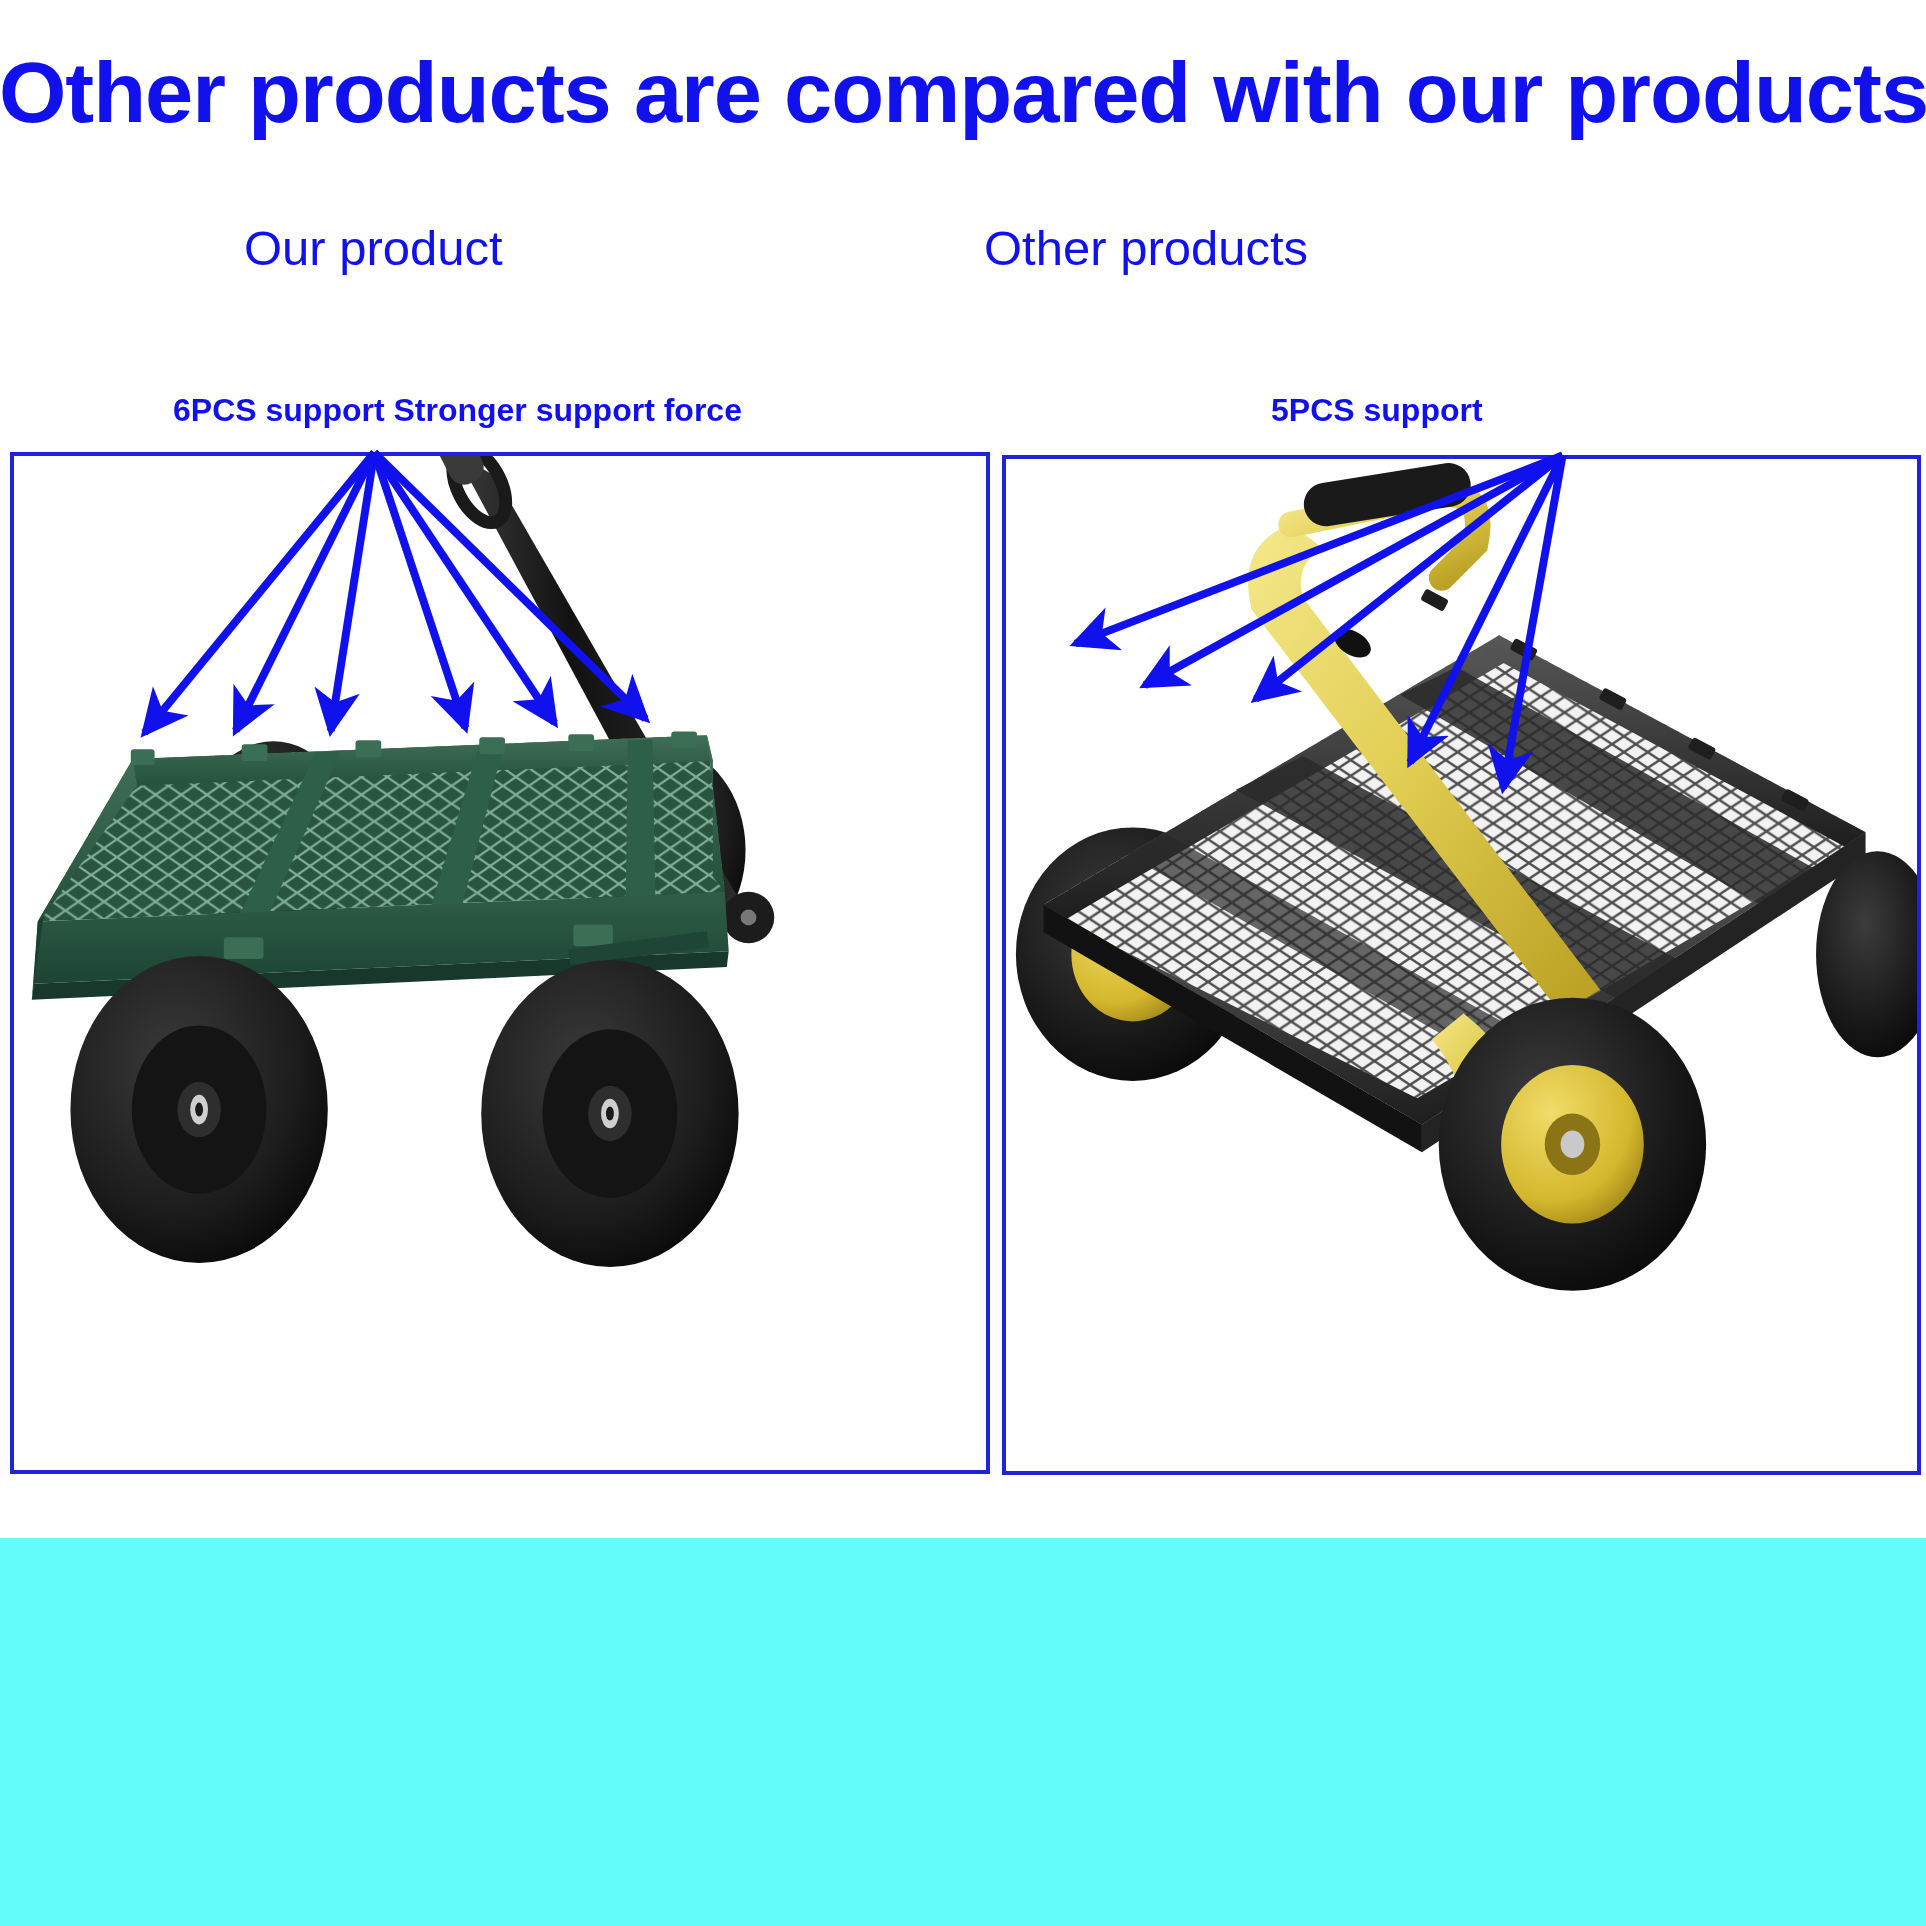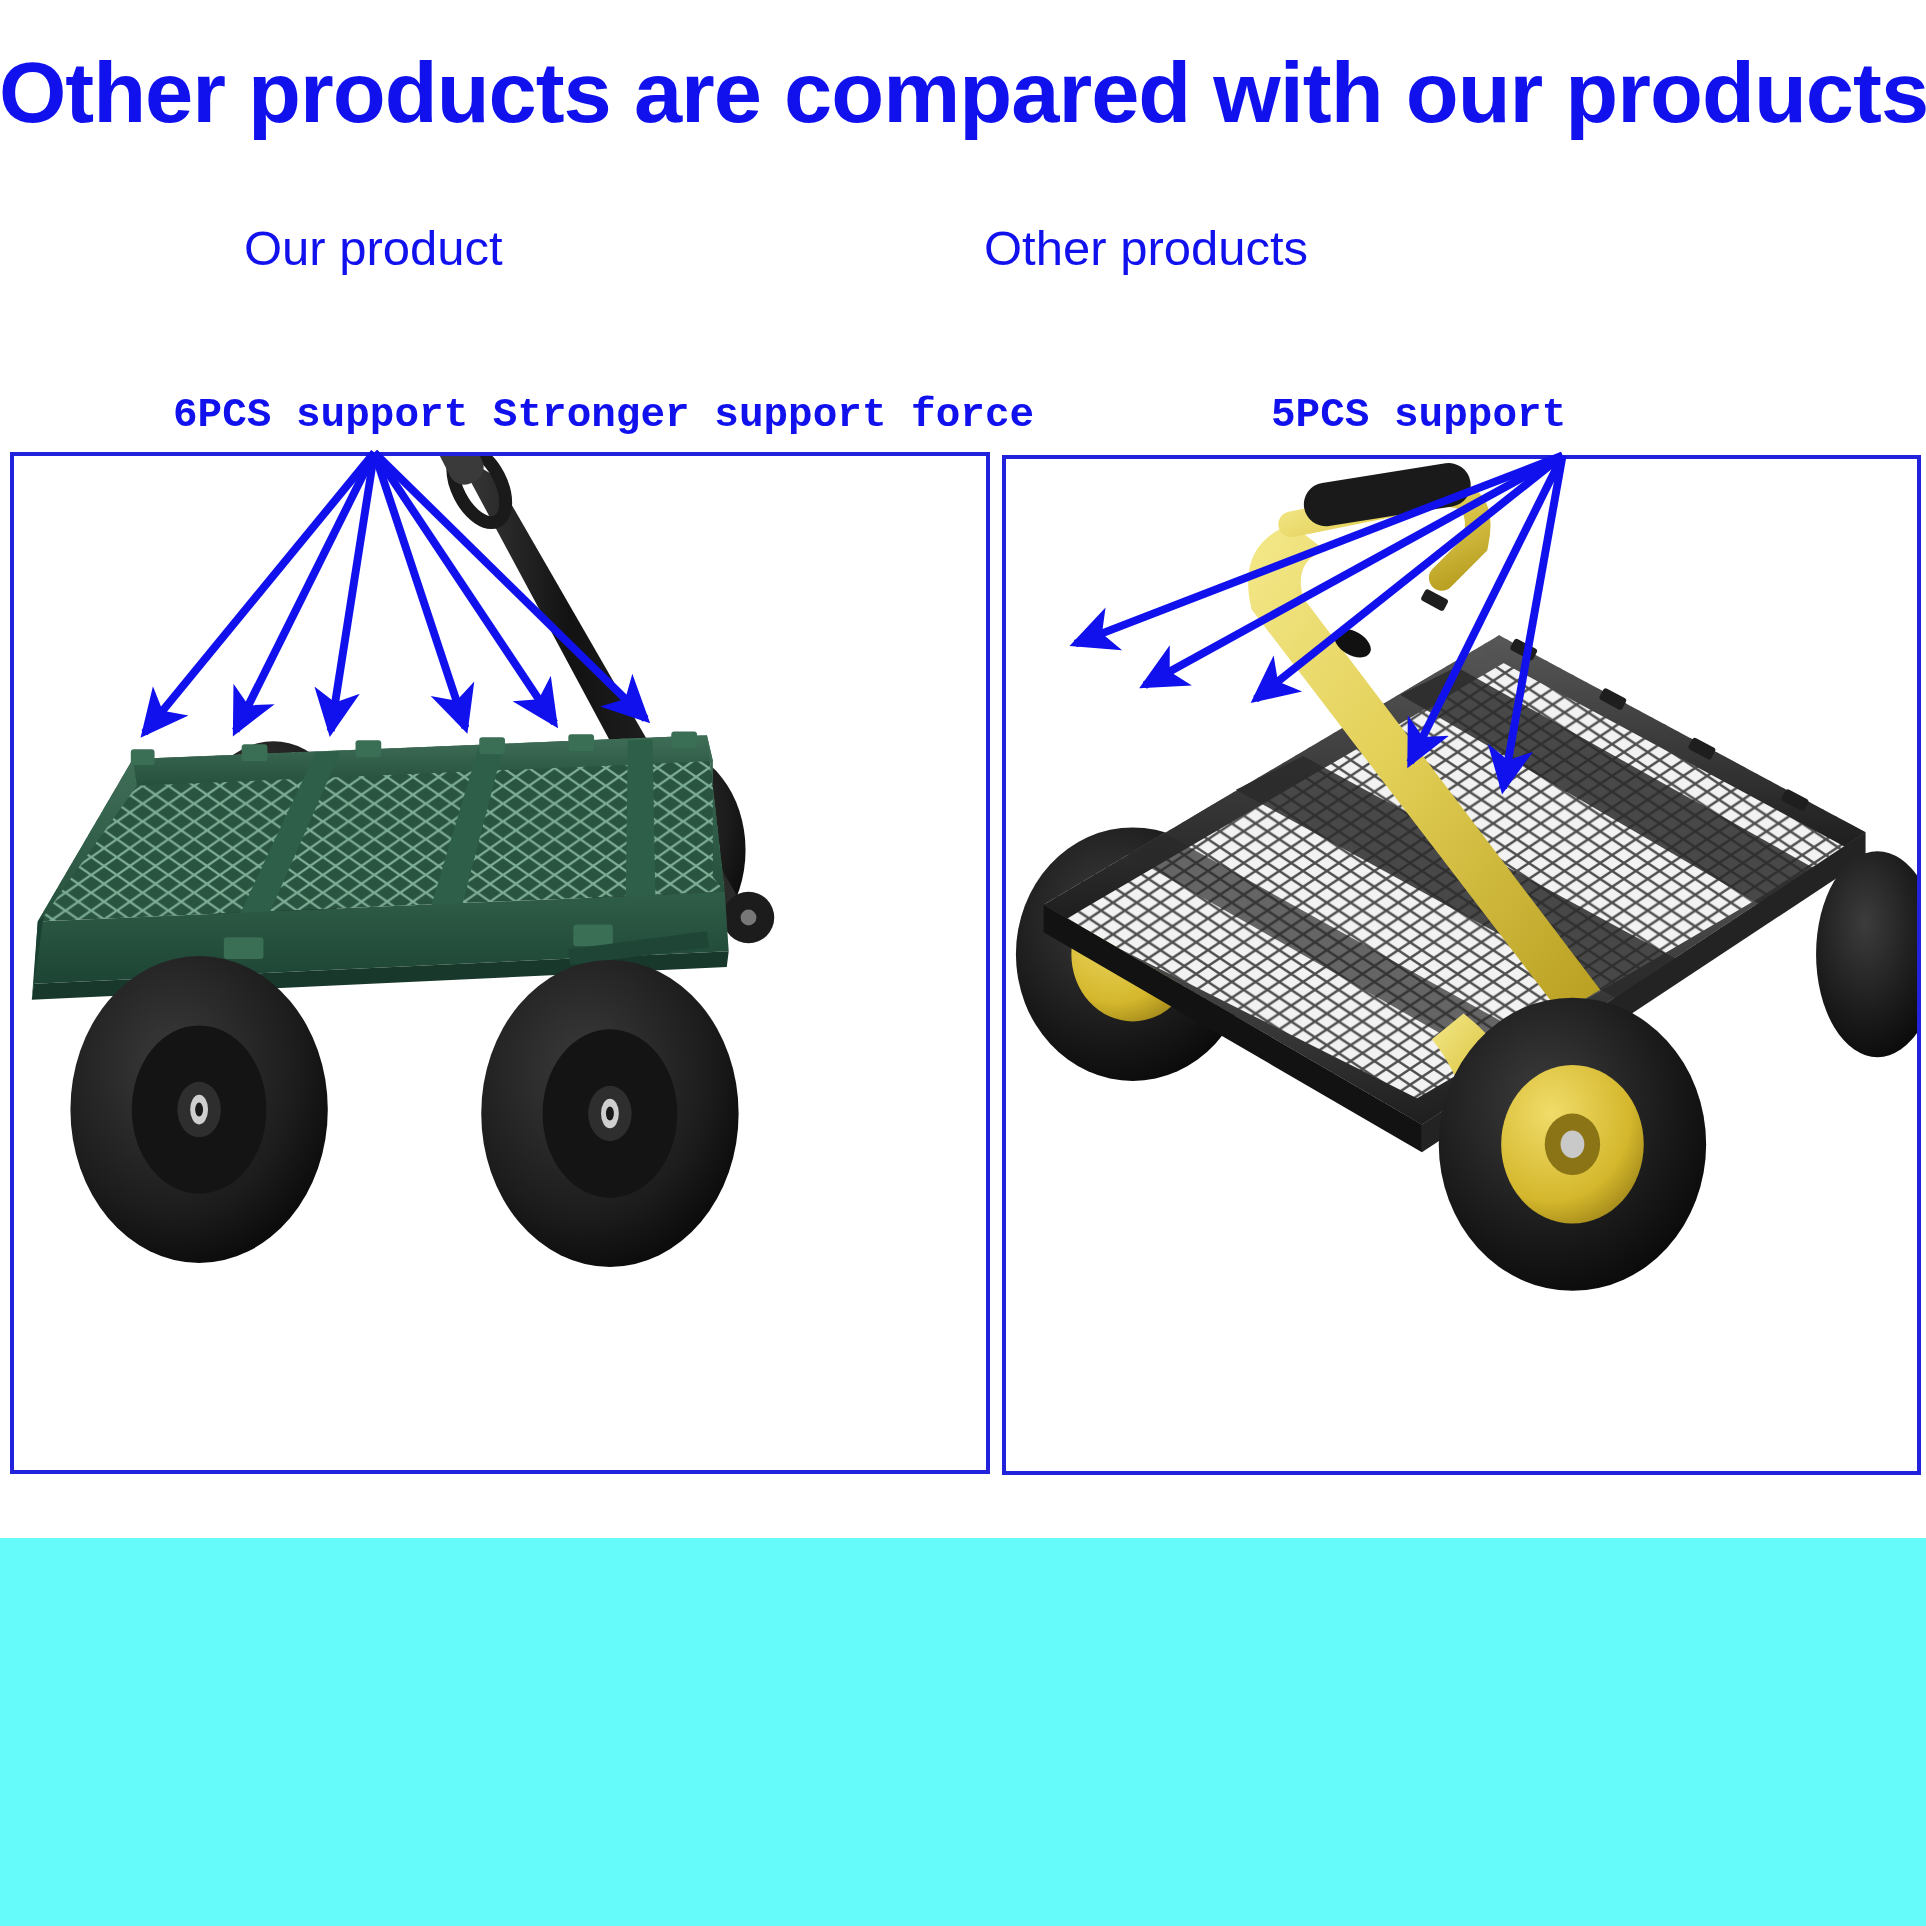--- a/index.html
+++ b/index.html
@@ -39,23 +39,23 @@
     font-size: 49px;
     white-space: nowrap;
   }
   #heading-our { left: 244px; top: 220px; }
   #heading-other { left: 952px; top: 220px; margin-left: 32px; }
 
   
   .support-caption {
     position: absolute;
     color: #1111ee;
-    font-family: Liberation Mono, monospace;
+    font-family: Liberation Sans, sans-serif;
     font-weight: bold;
-    font-size: 41px;
+    font-size: 32px;
     white-space: nowrap;
   }
   #caption-left { left: 173px; top: 392px; letter-spacing: 0px; }
   #caption-right { left: 1271px; top: 392px; }
 
   
   .panel {
     position: absolute;
     border: 4px solid #2222dd;
     background: #ffffff;

